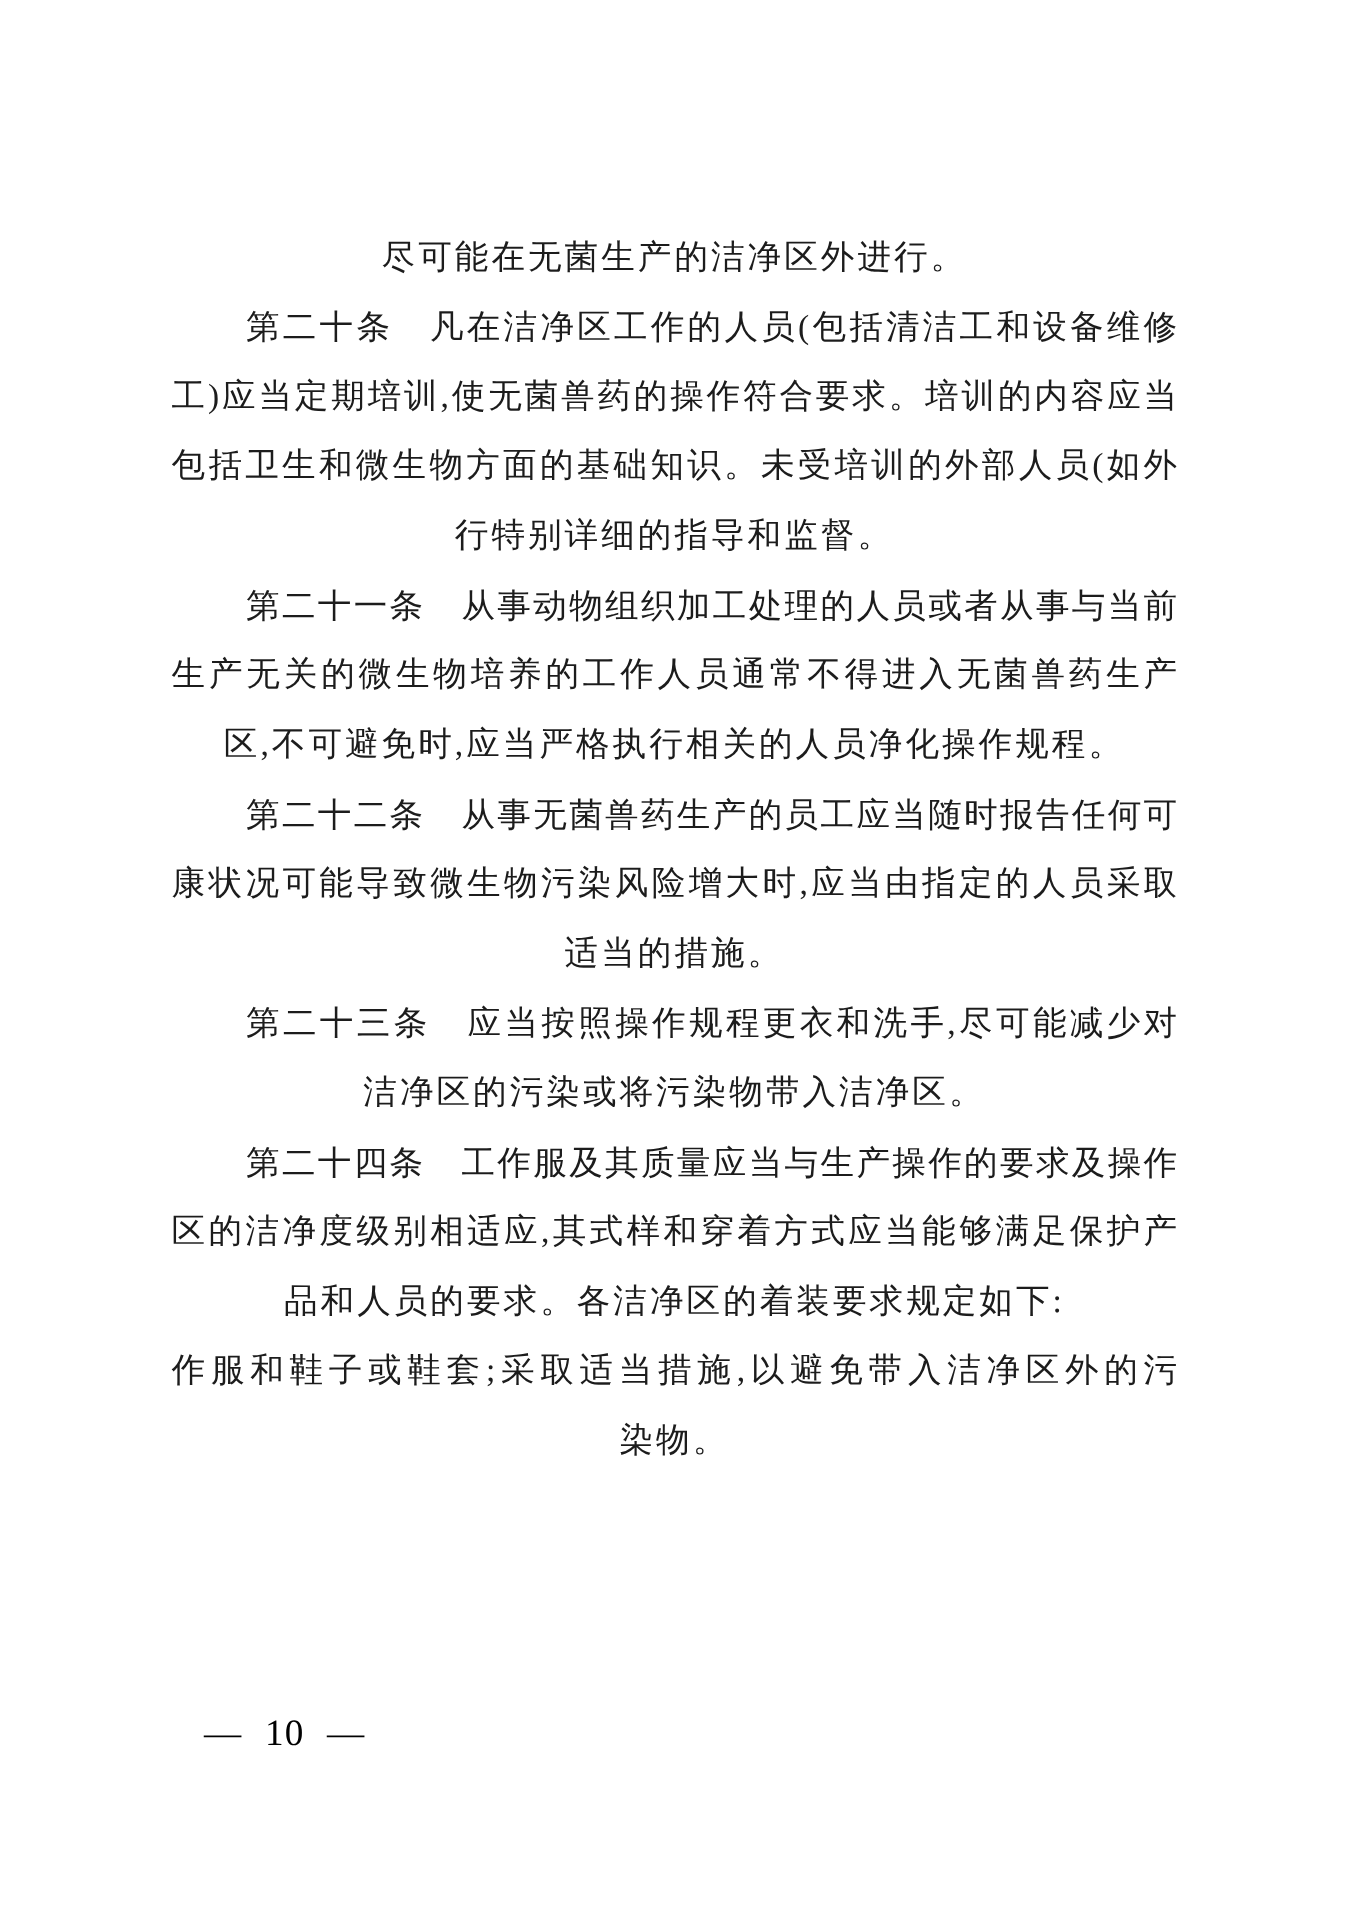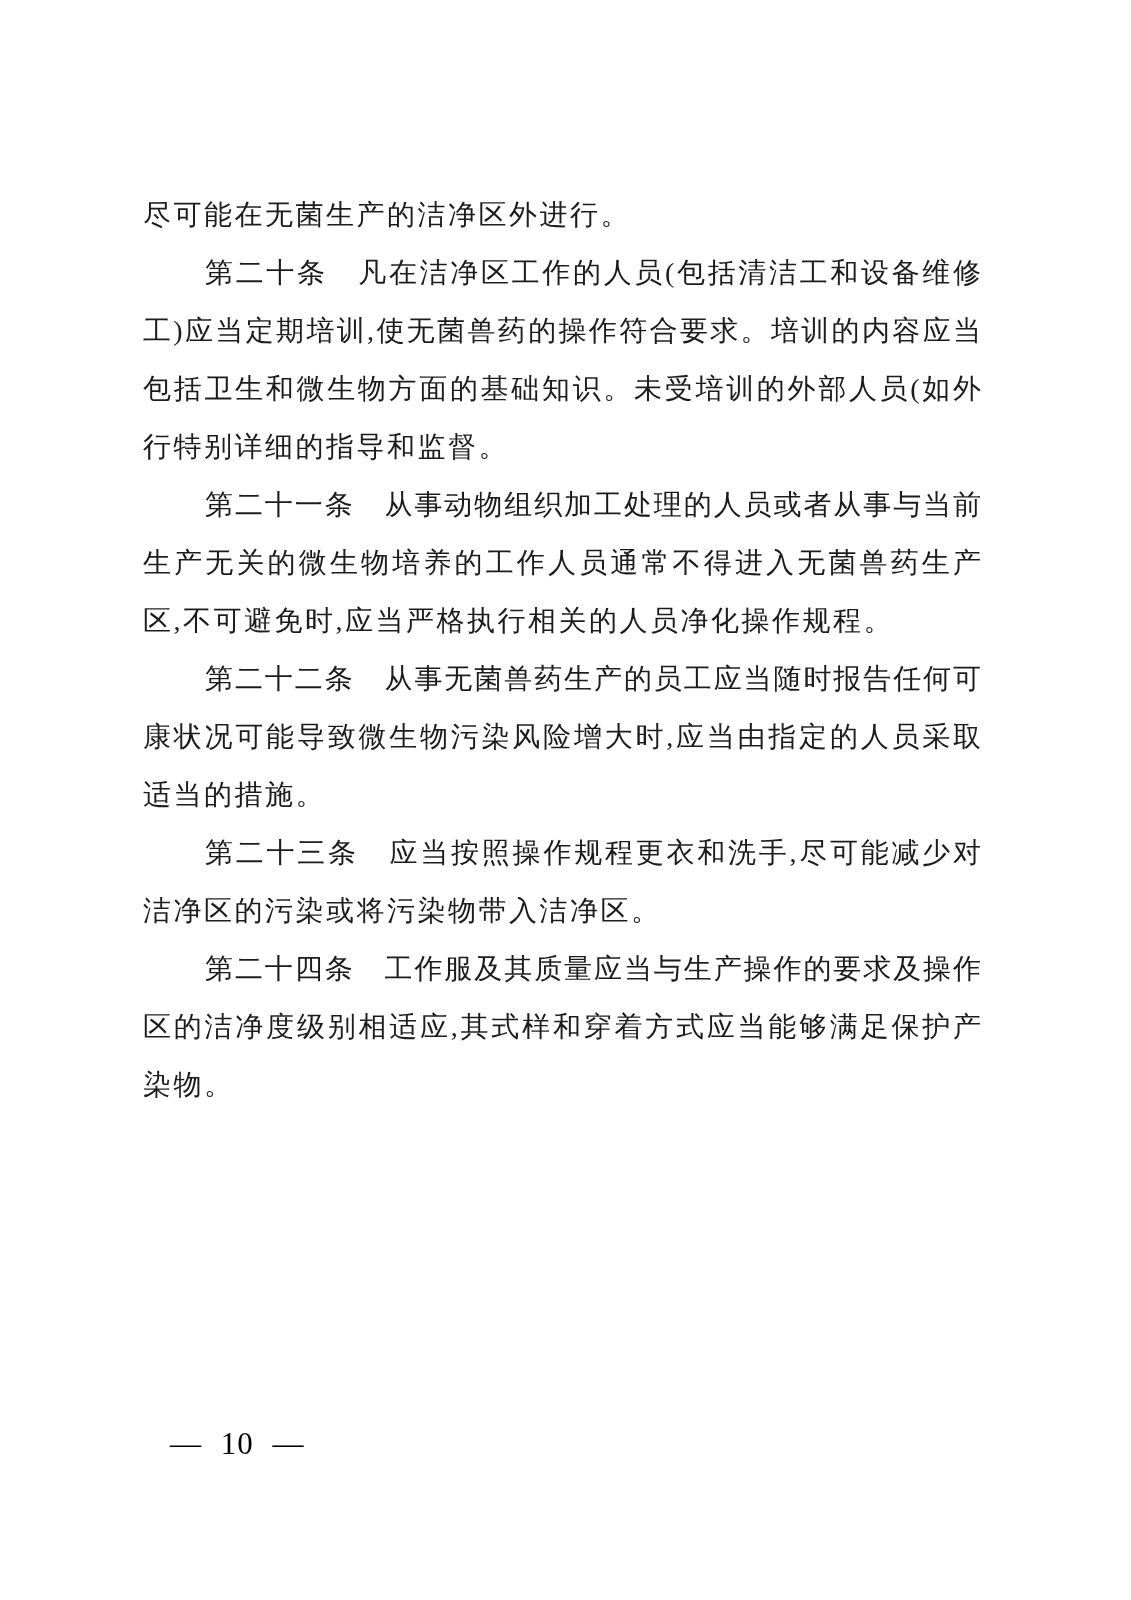--- a/index.html
+++ b/index.html
@@ -21,20 +21,21 @@
     left: 143px;
     top: 186px;
     width: 838px;
   }
   .line {
     font-size: 28px;
     line-height: 58px;
     height: 58px;
     letter-spacing: 2.5px;
     white-space: nowrap;
+    text-align: center;
   }
   .line.fill {
     letter-spacing: 0;
     white-space: normal;
     text-align: justify;
     text-align-last: justify;
     text-justify: inter-character;
     overflow: hidden;
   }
   .line.indent {
@@ -68,16 +69,18 @@
       <div class="line fill indent"><b>第二十一条</b>　<span>从事动物组织加工处理的人员或者从事与当前</span></div>
       <div class="line fill"><span>生产无关的微生物培养的工作人员通常不得进入无菌兽药生产</span></div>
       <div class="line"><span>区,不可避免时,应当严格执行相关的人员净化操作规程。</span></div>
       <div class="line fill indent"><b>第二十二条</b>　<span>从事无菌兽药生产的员工应当随时报告任何可</span></div>
       <div class="line fill"><span>康状况可能导致微生物污染风险增大时,应当由指定的人员采取</span></div>
       <div class="line"><span>适当的措施。</span></div>
       <div class="line fill indent"><b>第二十三条</b>　<span>应当按照操作规程更衣和洗手,尽可能减少对</span></div>
       <div class="line"><span>洁净区的污染或将污染物带入洁净区。</span></div>
       <div class="line fill indent"><b>第二十四条</b>　<span>工作服及其质量应当与生产操作的要求及操作</span></div>
       <div class="line fill"><span>区的洁净度级别相适应,其式样和穿着方式应当能够满足保护产</span></div>
+      <div class="line"><span>品和人员的要求。各洁净区的着装要求规定如下:</span></div>
+      <div class="line fill"><span>作服和鞋子或鞋套;采取适当措施,以避免带入洁净区外的污</span></div>
       <div class="line"><span>染物。</span></div>
     </div>
   <div class="footer">— 10 —</div>
 </div>
 
 </body></html>

